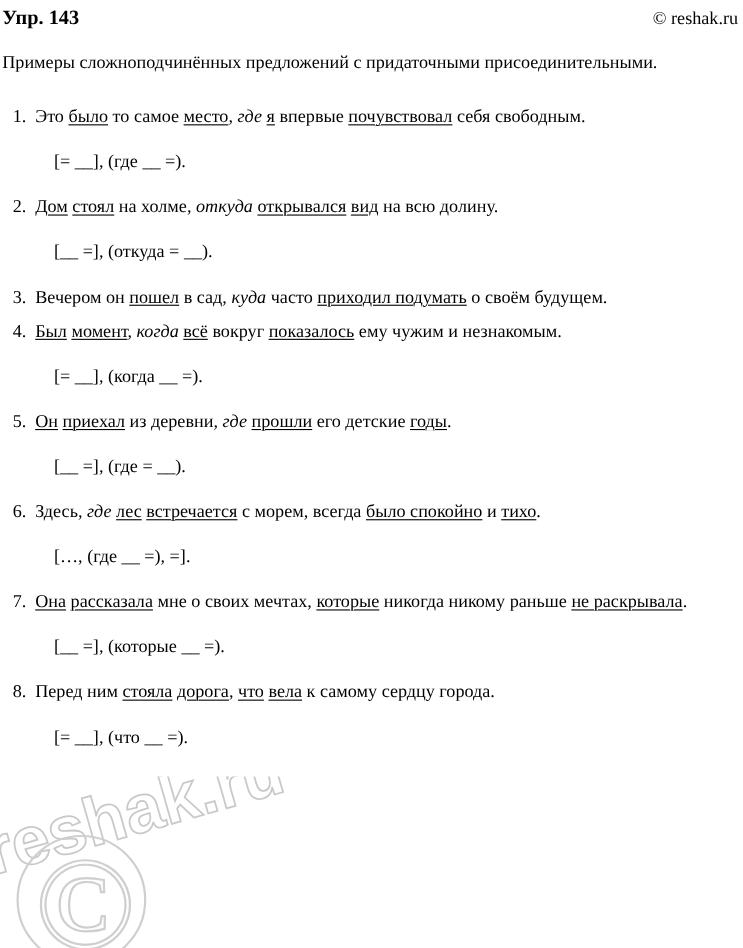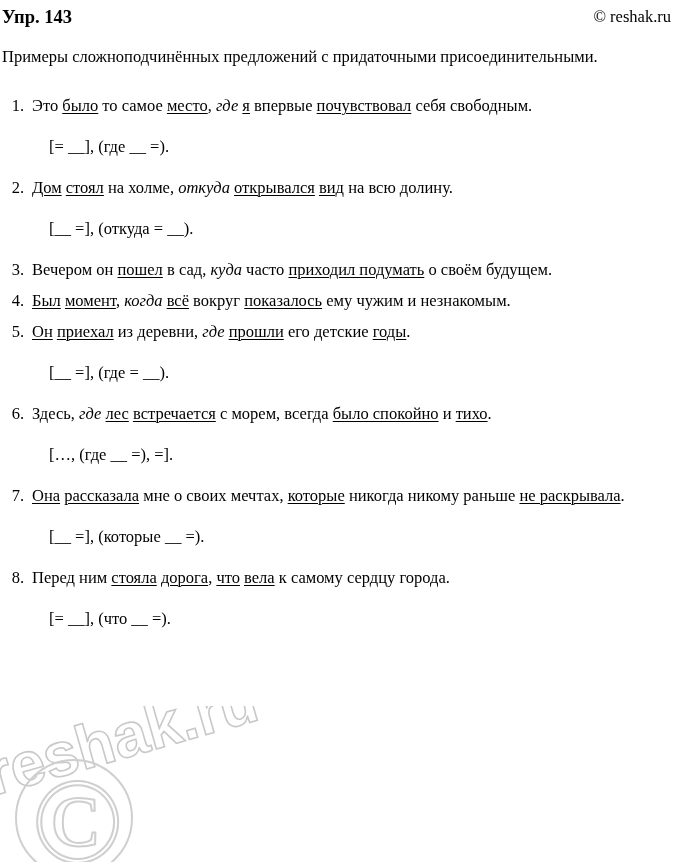--- a/index.html
+++ b/index.html
@@ -192,20 +192,21 @@
         <span class="item-num">3.</span>
         <span class="item-text"><span>Вечером он </span><span class="u">пошел</span><span> в сад, </span><span class="it">куда</span><span> часто </span><span class="u">приходил подумать</span><span> о своём будущем.</span></span>
       </div>
     </div>
 
     <div class="item">
       <div class="item-line">
         <span class="item-num">4.</span>
         <span class="item-text nojust"><span class="u">Был</span><span> </span><span class="u">момент</span><span>, </span><span class="it">когда</span><span> </span><span class="u">всё</span><span> вокруг </span><span class="u">показалось</span><span> ему чужим и незнакомым.</span></span>
       </div>
+      <div class="scheme">[= __], (когда __ =).</div>
     </div>
 
     <div class="item">
       <div class="item-line">
         <span class="item-num">5.</span>
         <span class="item-text nojust"><span class="u">Он</span><span> </span><span class="u">приехал</span><span> из деревни, </span><span class="it">где</span><span> </span><span class="u">прошли</span><span> его детские </span><span class="u">годы</span><span>.</span></span>
       </div>
       <div class="scheme">[__ =], (где = __).</div>
     </div>
 

